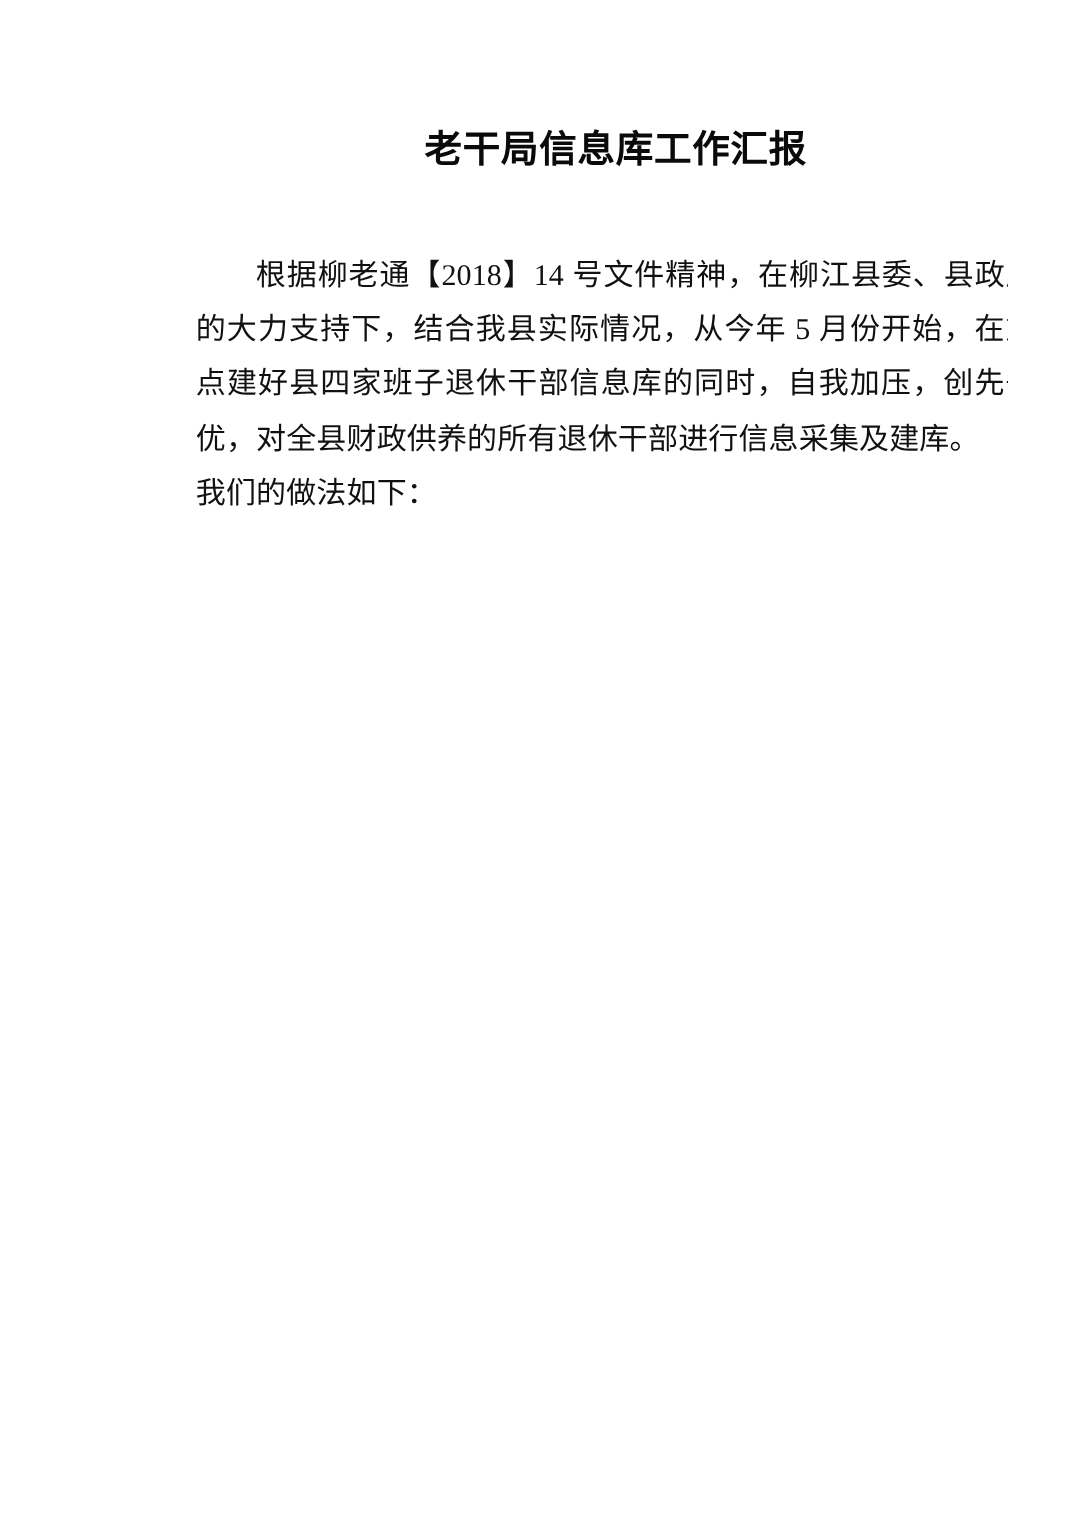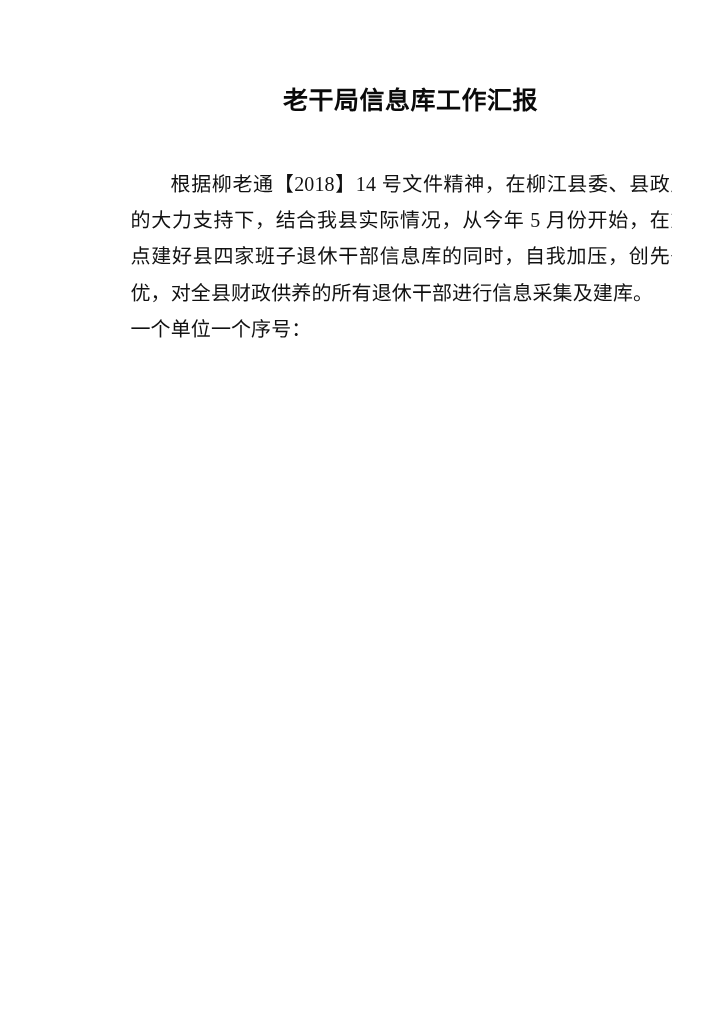--- a/index.html
+++ b/index.html
@@ -73,20 +73,20 @@
 
 <div class="page">
   <div class="doc-body">
 
     <h1 class="doc-title">老干局信息库工作汇报</h1>
 
     <div class="para-list">
 
       <p class="para first">根据柳老通【2018】14 号文件精神，在柳江县委、县政府的大力支持下，结合我县实际情况，从今年 5 月份开始，在重点建好县四家班子退休干部信息库的同时，自我加压，创先争优，对全县财政供养的所有退休干部进行信息采集及建库。</p>
 
-      <p class="para indent tight">一个单位一个序号：</p>
+      <p class="para indent tight">我们的做法如下：</p>
 
 
 
 
     </div>
   </div>
 </div>
 
 </body></html>

